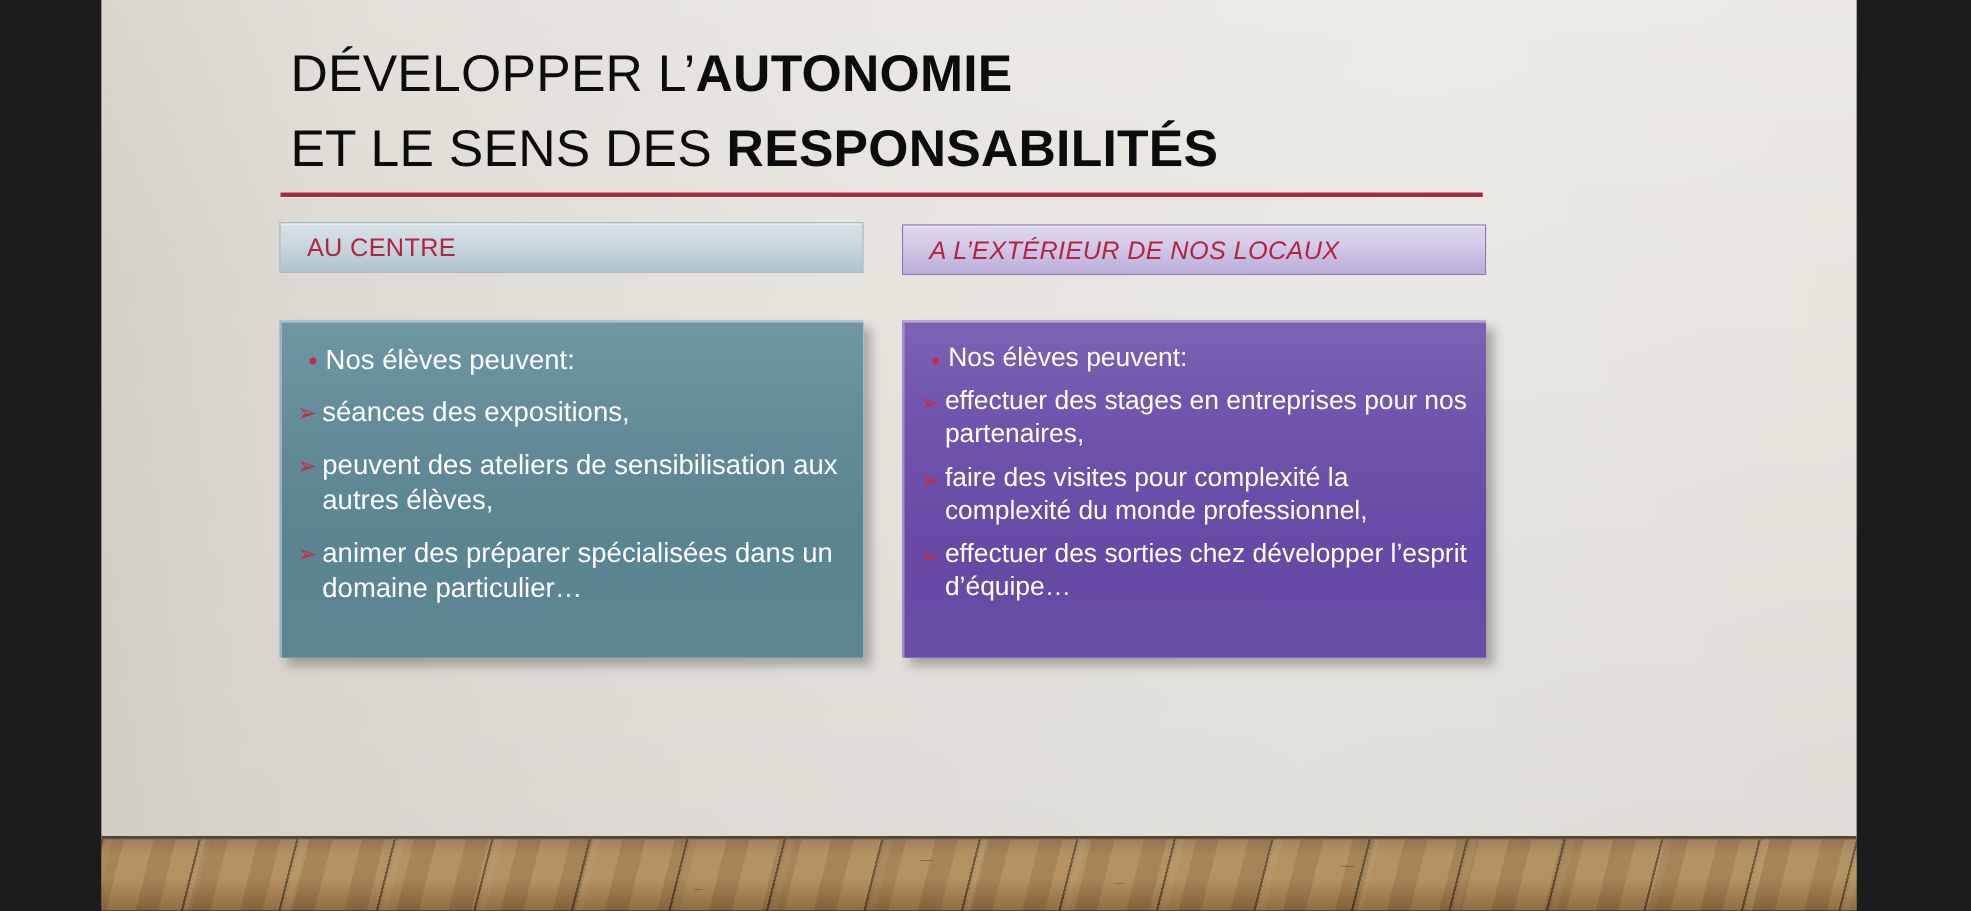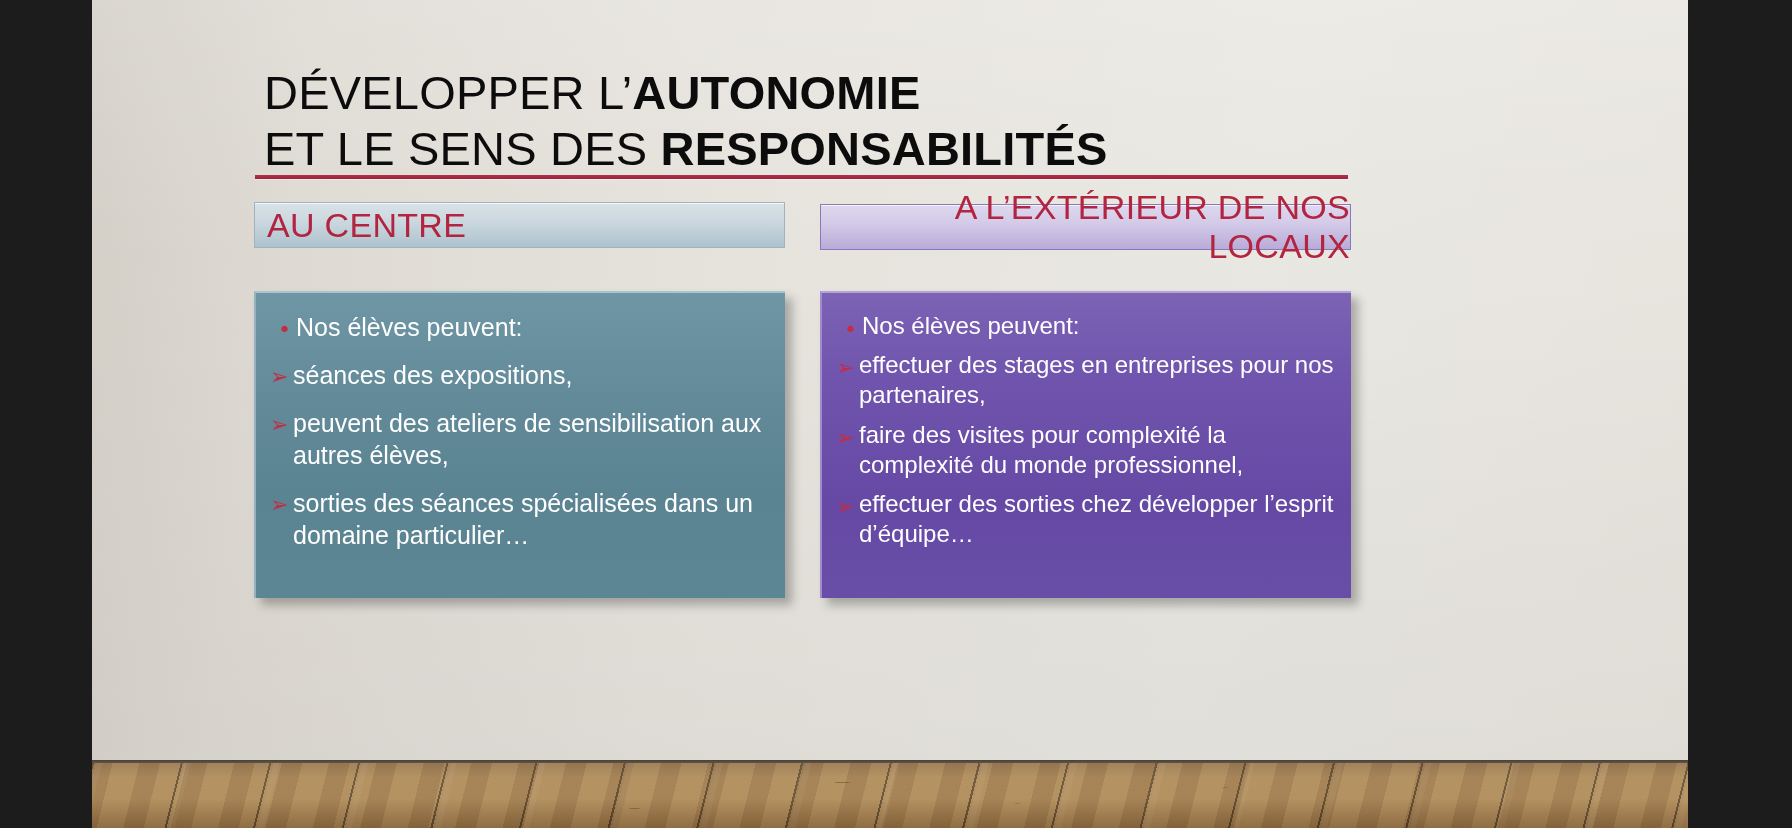--- a/index.html
+++ b/index.html
@@ -52,48 +52,49 @@
       radial-gradient(ellipse at 71% 38%, rgba(70,45,20,.36) 0 5px, rgba(0,0,0,0) 7px),
       radial-gradient(ellipse at 84% 68%, rgba(70,45,20,.32) 0 4px, rgba(0,0,0,0) 6px),
       radial-gradient(ellipse at 12% 72%, rgba(70,45,20,.30) 0 4px, rgba(0,0,0,0) 6px),
       linear-gradient(180deg, rgba(255,255,255,.10), rgba(0,0,0,.18));
   }
 
   
   #content { position:absolute; left:0; top:0; width:1596px; height:763px; }
 
   .title {
-    position:absolute; left:172px; top:68px; width:1200px;
+    position:absolute; left:172px; top:42px; width:1200px;
     font-size:47px; line-height:1.06; color:#0c0c0c;
     letter-spacing:.2px; font-weight:400;
   }
   .title .b { font-weight:700; }
-  .title .l2 { display:block; margin-top:6px; }
+  .title .l2 { display:block; margin-top:18px; }
 
   .rule {
     position:absolute; left:163px; top:175px; width:1093px; height:4px;
     background:linear-gradient(180deg,#b0314a,#9d2239);
     box-shadow:0 1px 1px rgba(255,255,255,.45);
   }
 
   .hdr {
     position:absolute; height:46px; display:flex; align-items:center;
-    padding-left:12px; font-size:34px; color:#b32440; letter-spacing:.3px;text-align:right;
+    padding-left:24px; font-size:23px; color:#b32440; letter-spacing:.3px;
   }
   .hdr-left {
     left:162px; top:202px; width:531px;
     background:linear-gradient(180deg,#d8e2e7 0%, #cdd9e0 38%, #b9cbd4 78%, #aec3ce 100%);
     border:1px solid #9db3bf;
     box-shadow:inset 0 1px 0 rgba(255,255,255,.75);
   }
   .hdr-right {
     left:728px; top:204px; width:531px;
     background:linear-gradient(180deg,#ded8ee 0%, #d3cbe8 40%, #c2b6dd 80%, #b9abd8 100%);
     border:1px solid #8a79ba;
     box-shadow:inset 0 1px 0 rgba(255,255,255,.7);
+    font-style:italic;
   }
 
   .card {
     position:absolute; top:291px; padding:18px 16px 14px 14px;
     color:#ffffff;
     box-shadow:7px 7px 9px rgba(40,40,40,.32);
   }
   .card-left {
     left:162px; width:531px; height:307px;
     background:linear-gradient(180deg,#6e96a4 0%, #628a99 35%, #5b8493 65%, #5d8695 100%);
@@ -155,21 +156,21 @@
         <div class="li">
           <span class="mk arr">➢</span>
           <span class="tx">séances des expositions,</span>
         </div>
         <div class="li">
           <span class="mk arr">➢</span>
           <span class="tx">peuvent des ateliers de sensibilisation aux autres élèves,</span>
         </div>
         <div class="li">
           <span class="mk arr">➢</span>
-          <span class="tx">sorties des séances spécialisées dans un domaine particulier…</span>
+          <span class="tx">animer des préparer spécialisées dans un domaine particulier…</span>
         </div>
       </div>
 
       <div class="hdr hdr-right">
         <span>A L’EXTÉRIEUR DE NOS LOCAUX</span>
       </div>
 
       <div class="card card-right">
         <div class="li">
           <span class="mk dot">•</span>

